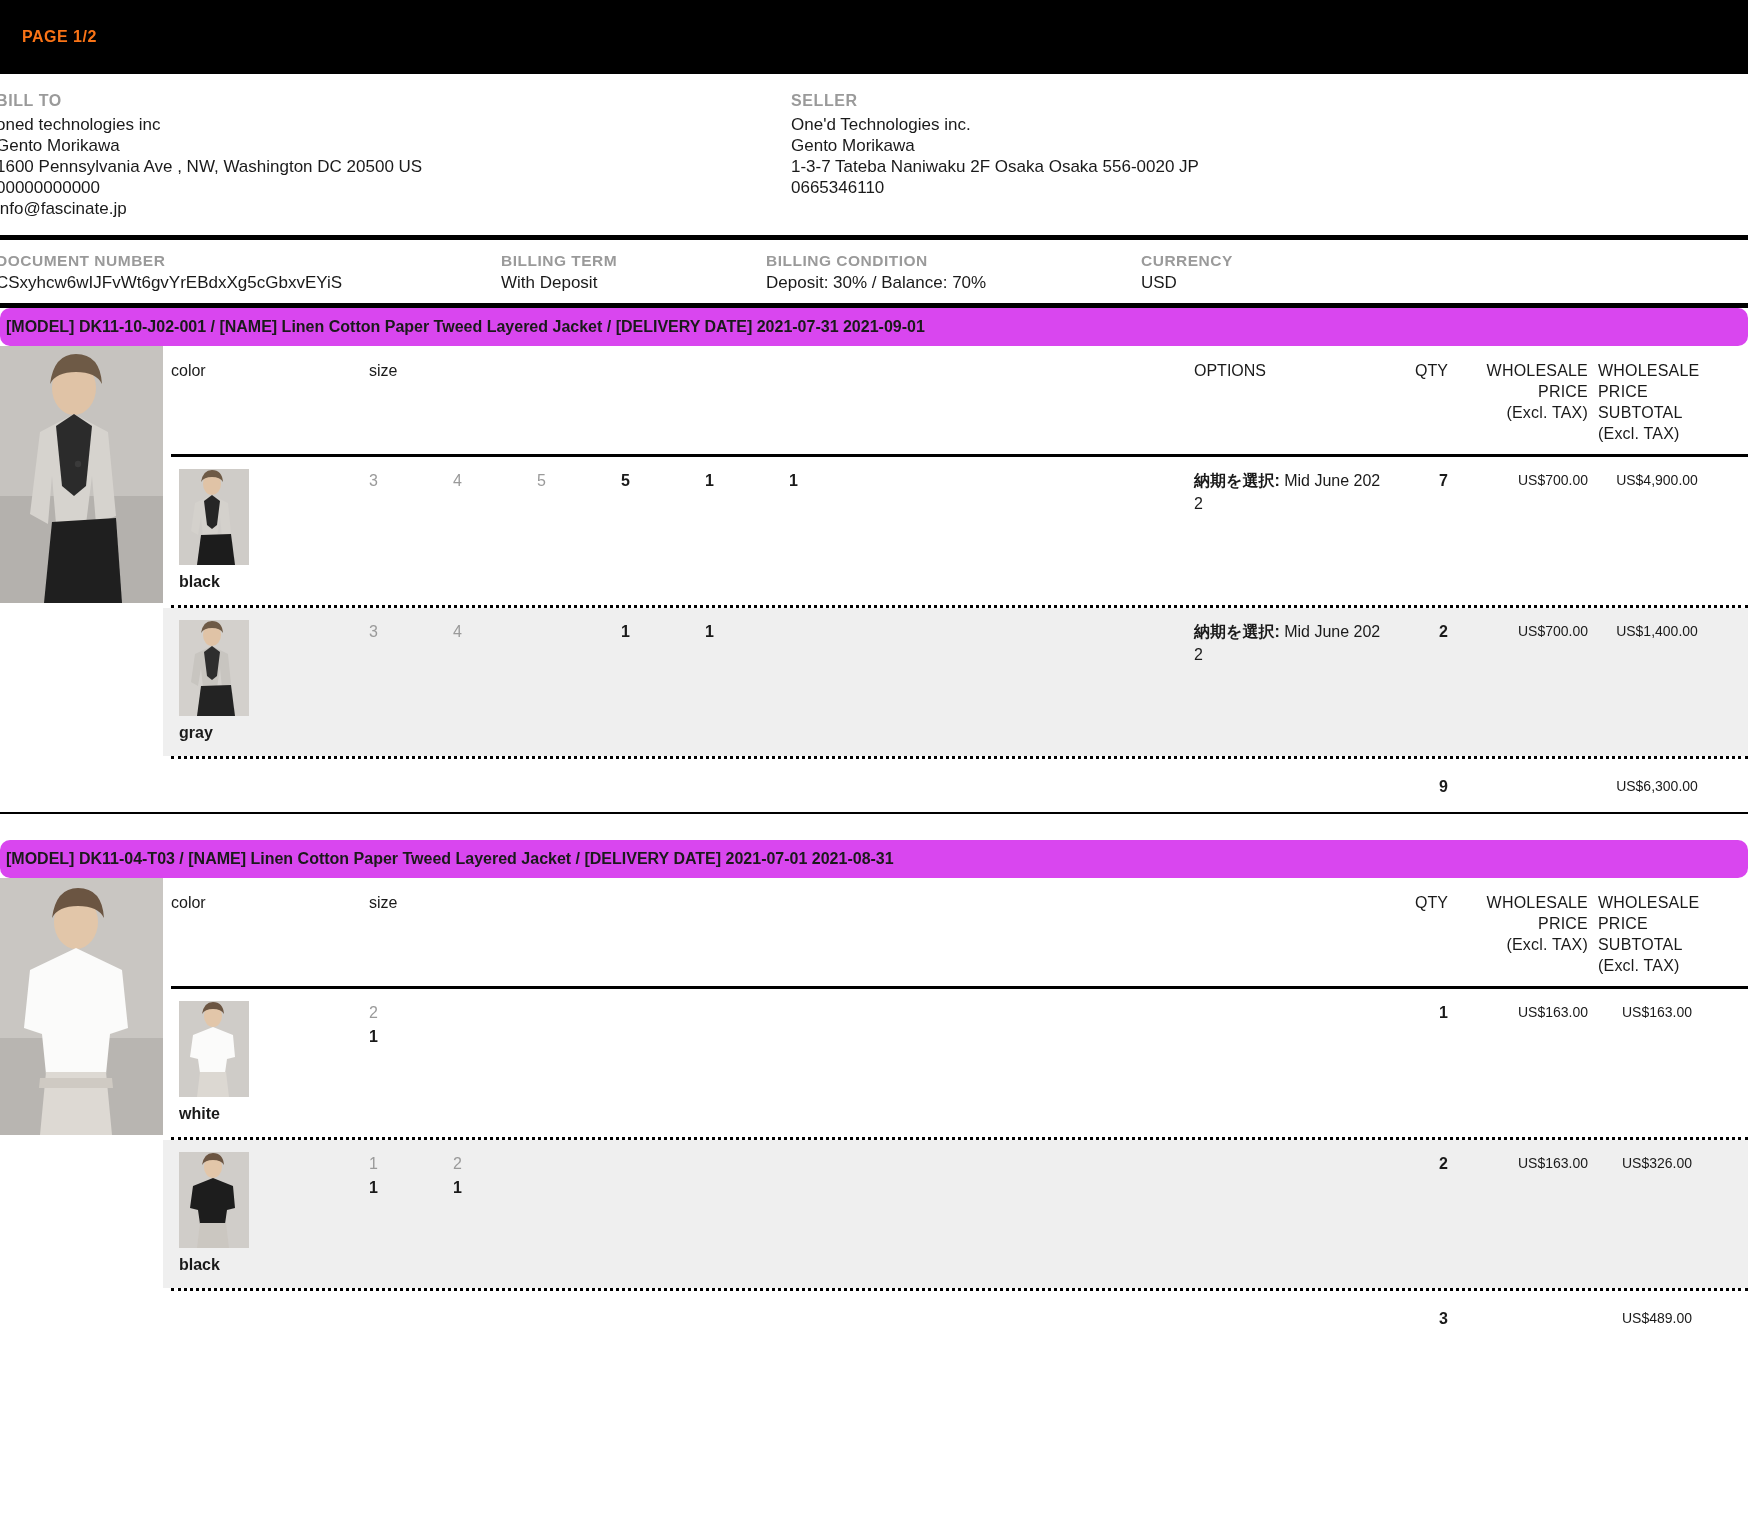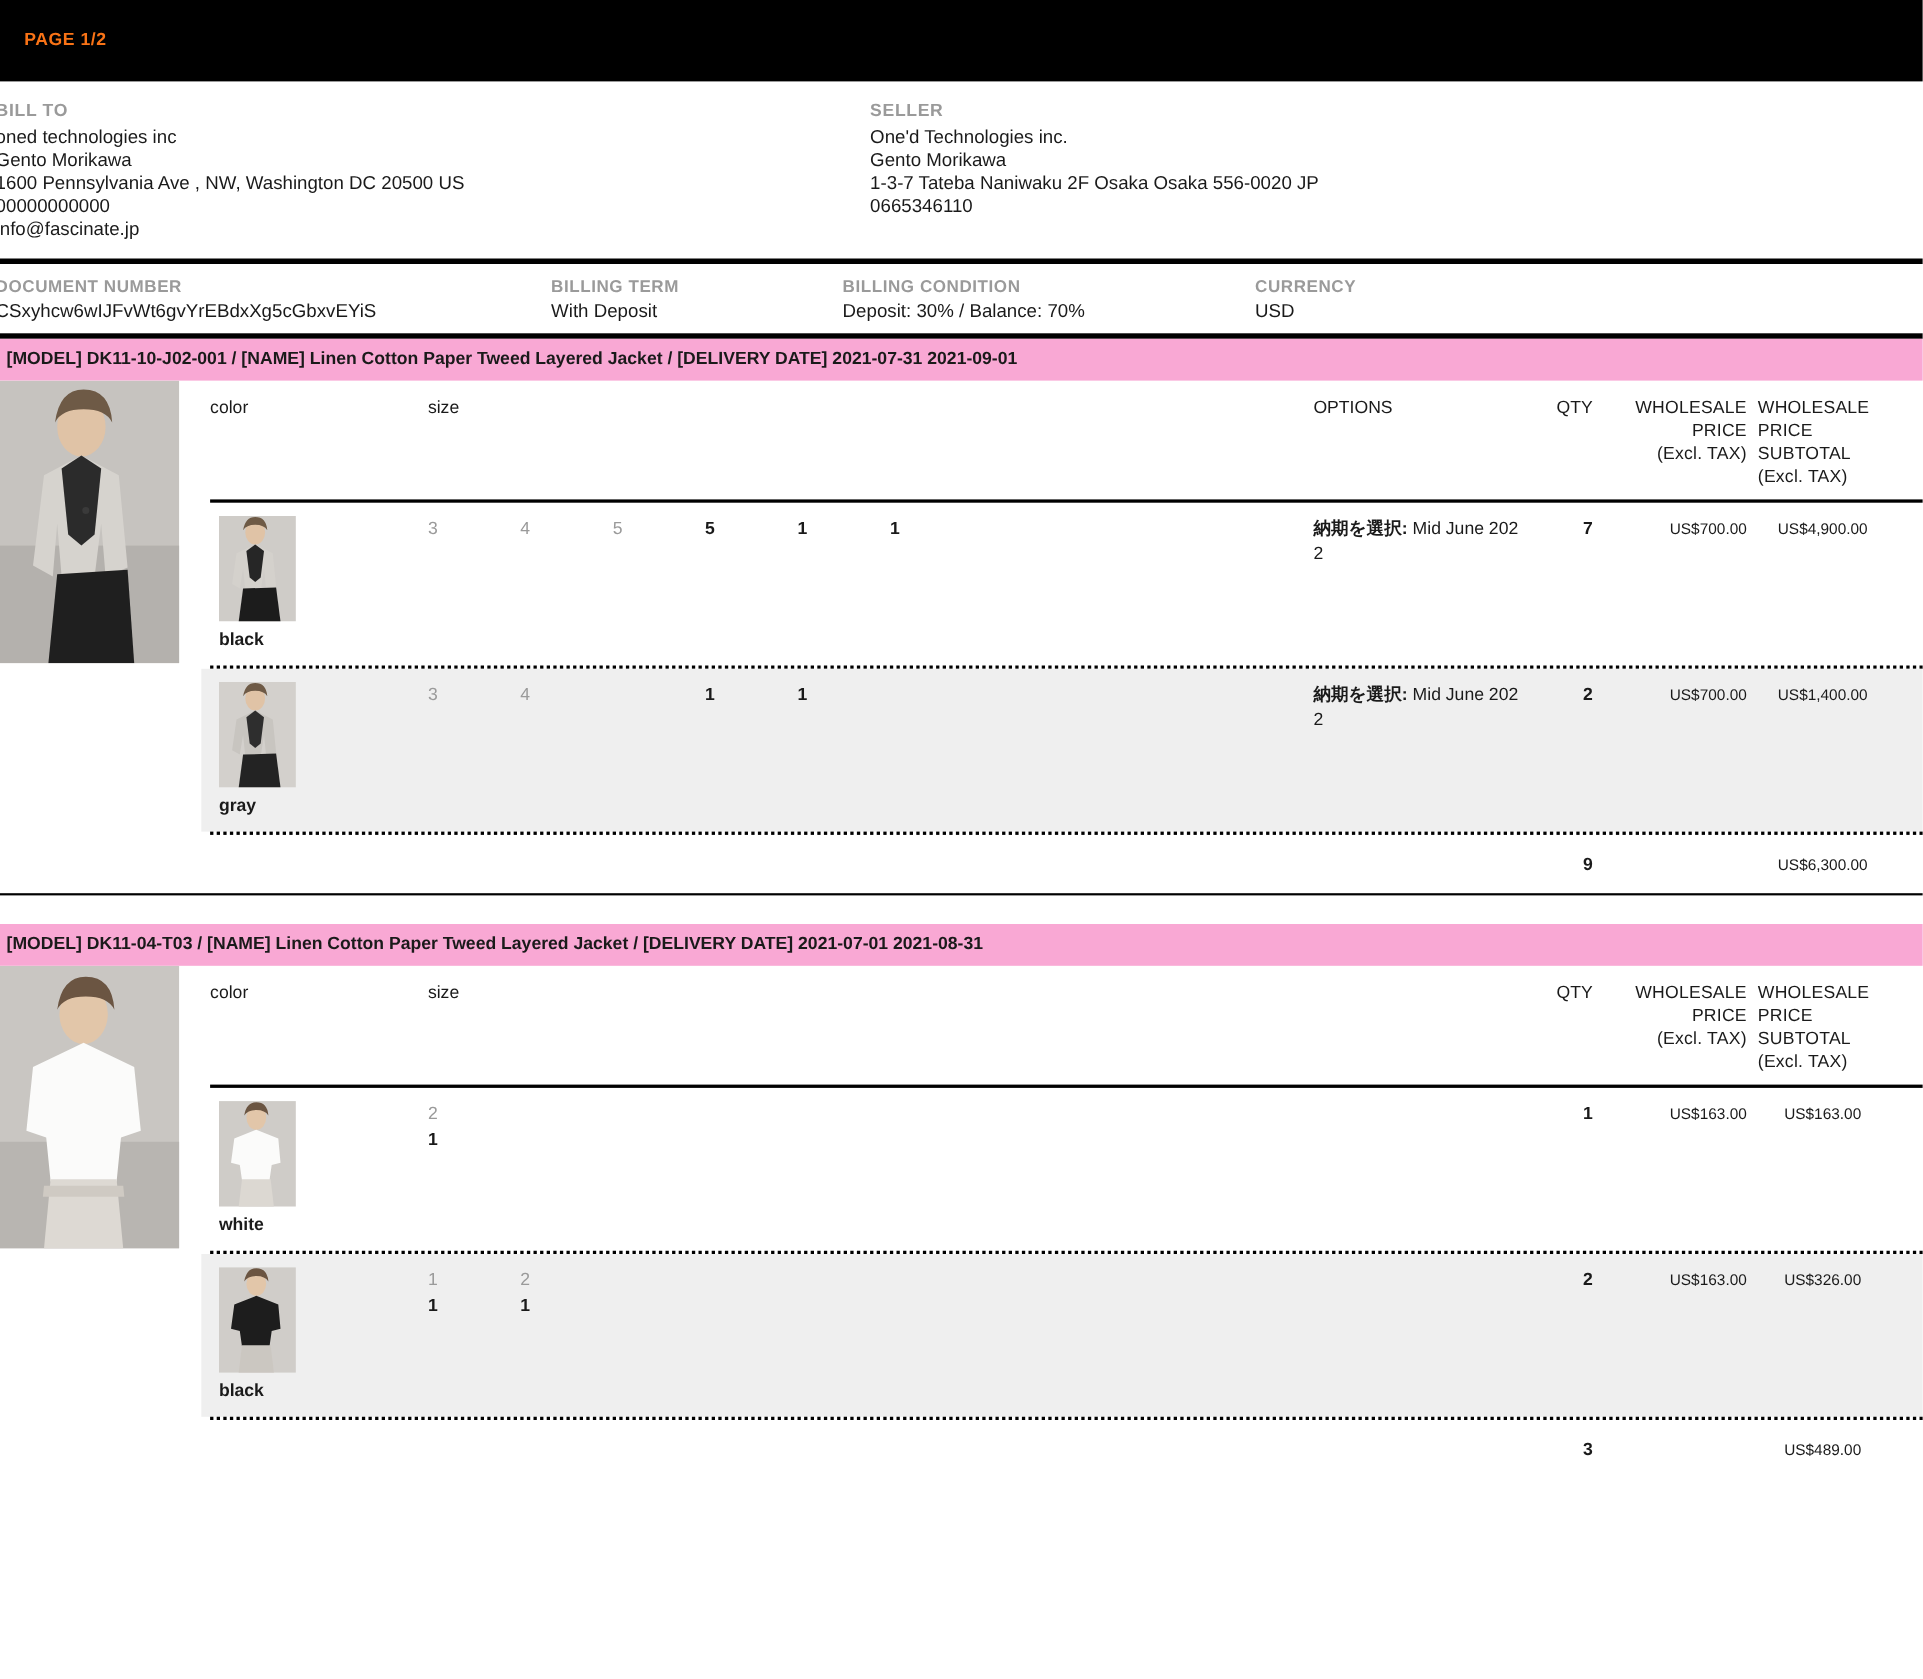--- a/index.html
+++ b/index.html
@@ -77,29 +77,30 @@
     font-size: 15.5px;
     font-weight: bold;
     letter-spacing: 0.5px;
     margin-bottom: 3px;
     white-space: nowrap;
   }
   .meta-value { font-size: 17px; white-space: nowrap; }
 
   
   .prod-band {
-    background: #f9a8d4;
+    background: #d946ef;
     padding: 10px 0 10px 6px;
     font-size: 16px;
     font-weight: bold;
     white-space: nowrap;
+    border-radius: 10px;
   }
 
   
-  .prod-body { display: flex; gap: 20px; }
+  .prod-body { display: flex; }
   .hero {
     width: 163px;
     flex: 0 0 163px;
     align-self: flex-start;
   }
   .hero-img { width: 163px; height: 257px; display: block; }
   .prod-table { flex: 1 1 auto; border-left: 0; }
 
   .tbl-row { display: flex; align-items: flex-start; }
   .col-color { width: 192px; flex: 0 0 192px; padding-left: 8px; }

